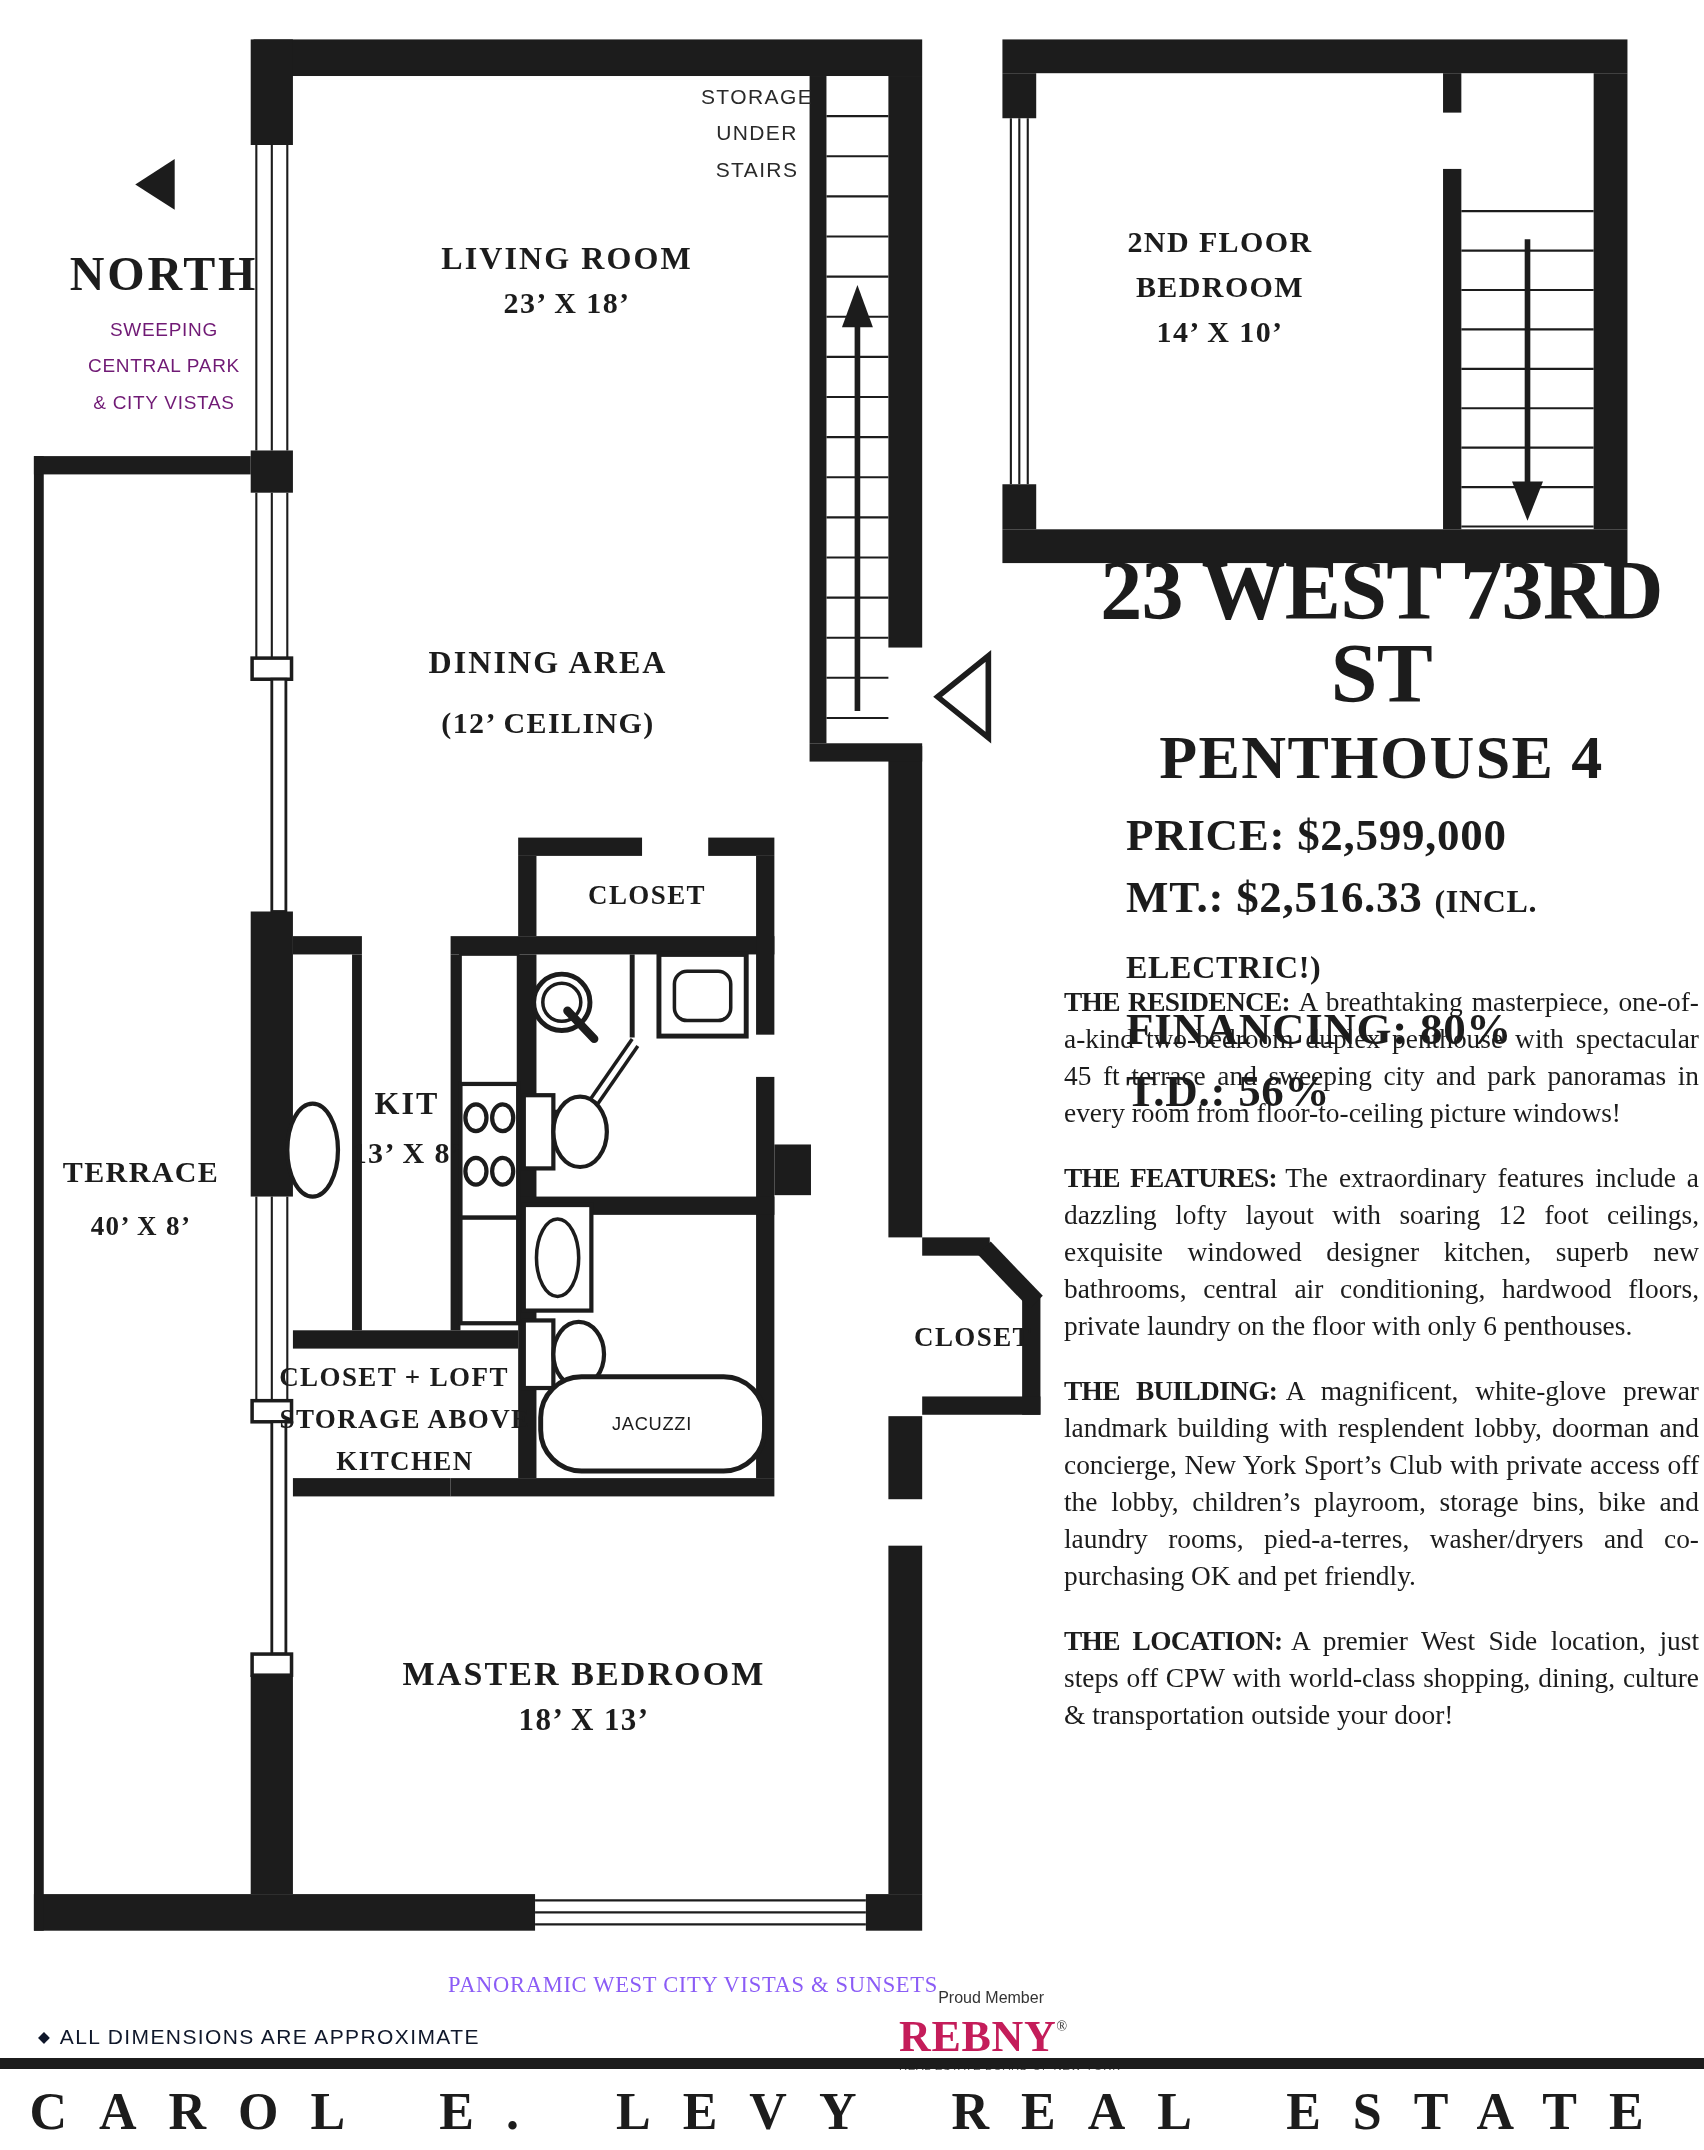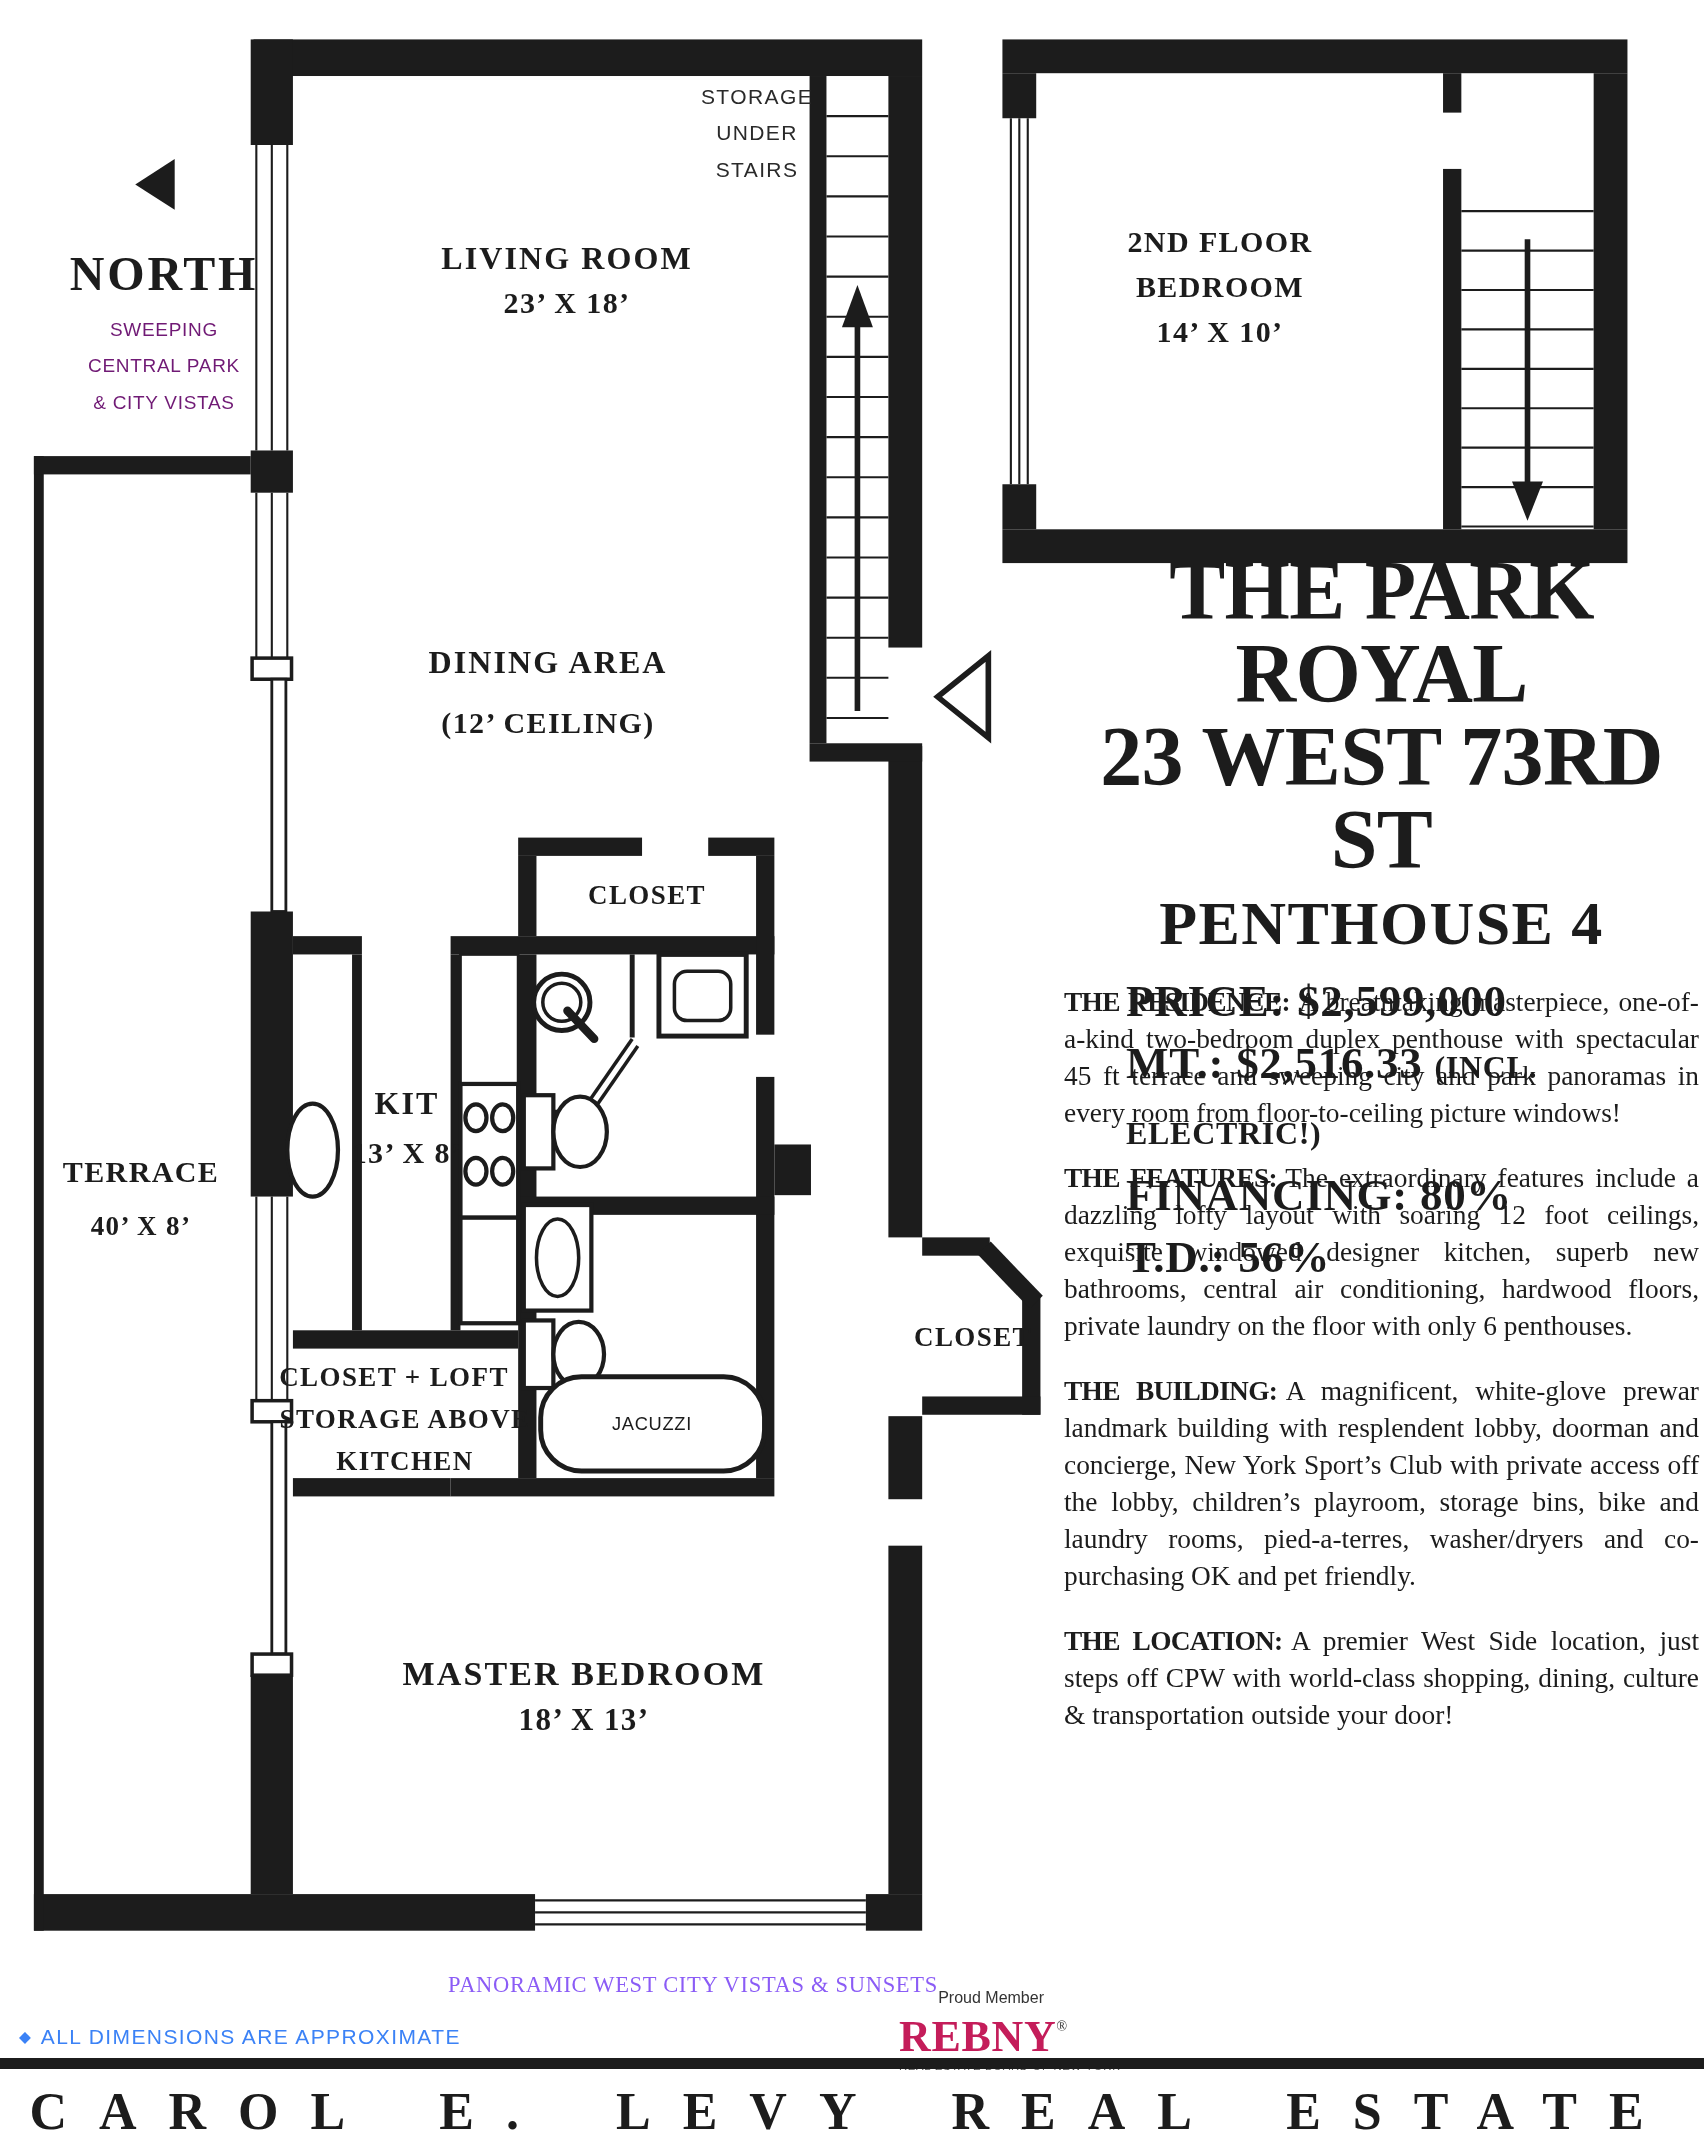--- a/index.html
+++ b/index.html
@@ -24,22 +24,22 @@
   .bldg{font-size:84px;font-weight:700;letter-spacing:-0.7px;line-height:83px;}
   .unit{font-size:62px;font-weight:700;letter-spacing:1.4px;line-height:73px;margin-top:5.6px;}
   .pricelist{margin-top:10px;text-align:left;padding-left:62px;}
   .pricerow{font-size:45px;font-weight:600;line-height:62px;letter-spacing:0.7px;}
   .pricenote{font-size:32px;font-weight:600;letter-spacing:0.7px;}
   .paras{position:absolute;left:1064px;top:984px;width:635px;}
   .paras p{margin:0 0 28px 0;font-size:27.4px;line-height:37px;text-align:justify;}
   .paras strong{font-weight:700;letter-spacing:-0.7px;margin-right:8.4px;}
   
   .panoramic{font-size:22.5px;letter-spacing:0.7px;color:#8b5cf6;font-family:Liberation Serif, serif;}
-  .disclaimer{position:absolute;left:19px;top:2025px;font-size:21px;letter-spacing:1.4px;
-              color:#3b82f6;}
+  .disclaimer{position:absolute;left:38px;top:2025px;font-size:21px;letter-spacing:1.4px;
+              color:#0f172a;}
   .disclaimer .diamond{font-size:15.5px;vertical-align:2.1px;margin-right:8.4px;}
   .rule{position:absolute;left:0px;top:2058px;width:1705px;height:11.3px;background:#1c1c1c;}
   .brand{position:absolute;left:50%;top:2111px;transform:translate(-50%,-50%);
          font-size:52px;font-weight:600;letter-spacing:32px;word-spacing:20px;
          white-space:nowrap;}
   
   .rebny{position:absolute;left:899px;top:1989px;width:155px;text-align:center;}
   .rebny .proud{font-size:16px;color:#333;text-align:right;
                 padding-right:10px;line-height:17px;}
   .rebny .name{font-size:44px;font-weight:700;line-height:41px;letter-spacing:0.7px;}
@@ -253,21 +253,20 @@
   <div class="lbl sans fixture" style="left:652px;top:1424px;">JACUZZI</div>
 
   <div class="lbl serif small-room" style="left:973px;top:1337px;">CLOSET</div>
 
   <div class="lbl serif room" style="left:584px;top:1674px;font-size:34px;">MASTER BEDROOM</div>
   <div class="lbl serif dims" style="left:584px;top:1719px;font-size:31px;">18’ X 13’</div>
 
   <div class="lbl sans panoramic" style="left:693px;top:1985px;">PANORAMIC WEST CITY VISTAS &amp; SUNSETS</div>
 
   <div class="listing">
-    <div class="bldg">THE PARK ROYAL</div>
     <div class="bldg">23 WEST 73RD ST</div>
     <div class="unit">PENTHOUSE 4</div>
     <div class="pricelist">
       <div class="pricerow">
         <span>PRICE:</span>
         <span>$2,599,000</span>
       </div>
       <div class="pricerow">
         <span>MT.:</span>
         <span>$2,516.33</span>

